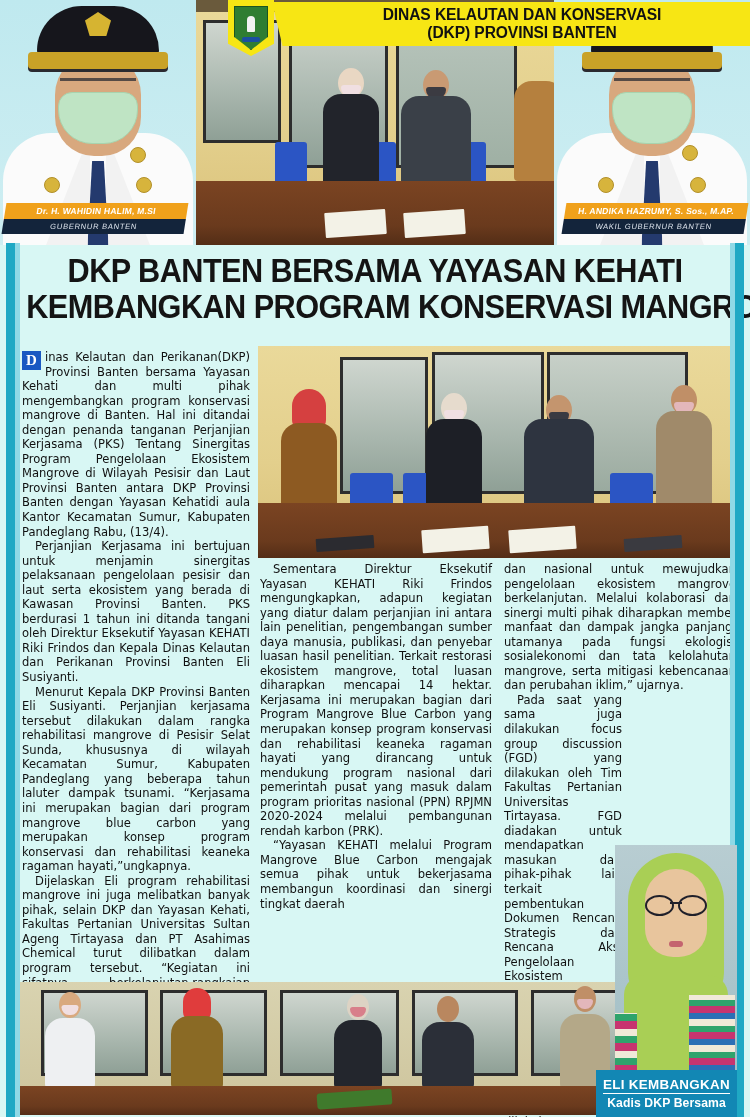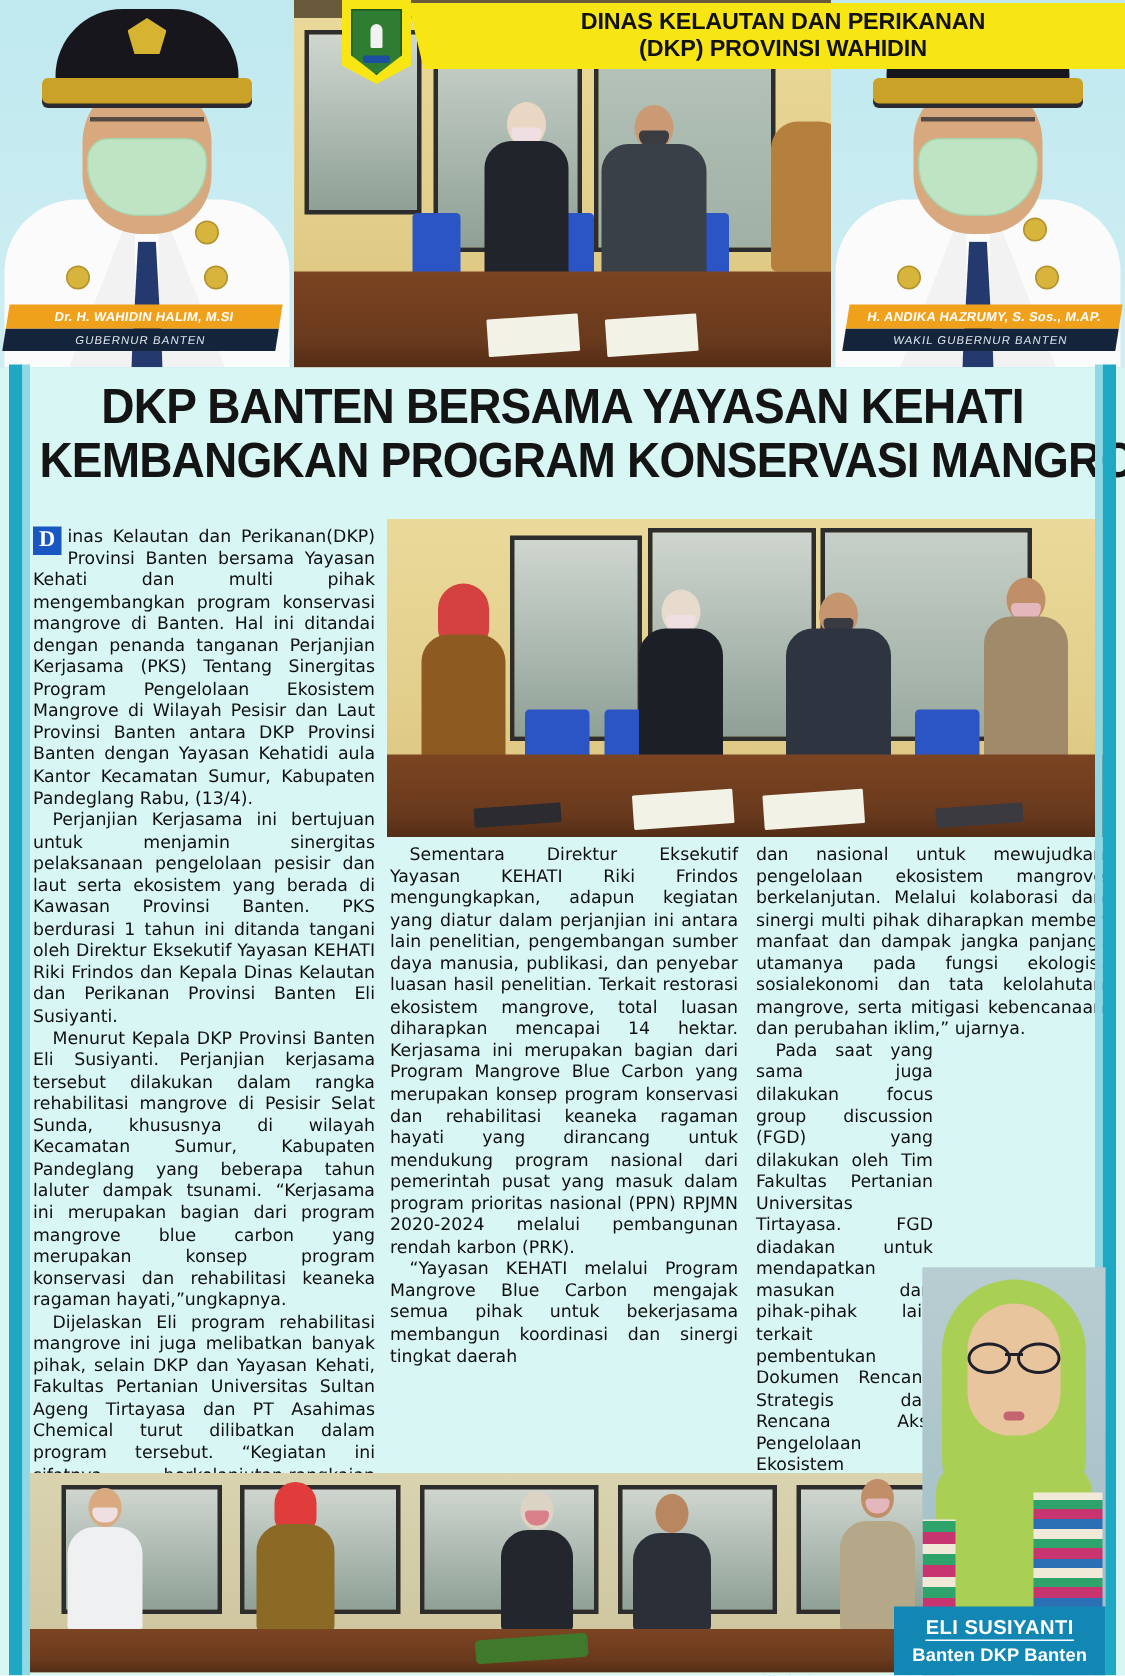--- a/index.html
+++ b/index.html
@@ -488,22 +488,22 @@
       <div class="fig-glasses"></div>
       <div class="fig-hat"></div>
       <div class="fig-emblem"></div>
       <div class="nameplate right">
         <div class="np-name">H. ANDIKA HAZRUMY, S. Sos., M.AP.</div>
         <div class="np-role">WAKIL GUBERNUR BANTEN</div>
       </div>
     </div>
 
     <div class="ribbon">
-      <div class="ribbon-line">DINAS KELAUTAN DAN PERIKANAN</div>
-      <div class="ribbon-line">(DKP) PROVINSI WAHIDIN</div>
+      <div class="ribbon-line">DINAS KELAUTAN DAN KONSERVASI</div>
+      <div class="ribbon-line">(DKP) PROVINSI BANTEN</div>
     </div>
     <div class="banten-logo">
       <div class="banten-shield"></div>
     </div>
   </div>
 
   <div class="headline-wrap">
     <div class="headline">DKP BANTEN BERSAMA YAYASAN KEHATI</div>
     <div class="headline">KEMBANGKAN PROGRAM KONSERVASI MANGROVE</div>
   </div>
@@ -604,22 +604,22 @@
           <div style="position:absolute;left:25px;top:7px;width:12px;height:2.4px;background:#20202a;"></div>
         </div>
         <div style="position:absolute;left:50%;transform:translateX(-50%);top:96px;width:14px;height:6px;background:#c4646f;border-radius:6px;"></div>
         <div style="position:absolute;left:50%;transform:translateX(-50%);top:130px;width:104px;height:120px;background:#a9cf55;border-radius:20px 20px 0 0;"></div>
         <div style="position:absolute;right:2px;top:150px;width:46px;height:122px;background:repeating-linear-gradient(0deg,#c7346f 0 7px,#2fa36c 7px 13px,#f0e9d8 13px 20px,#2b6fb5 20px 26px);"></div>
         <div style="position:absolute;left:0px;top:168px;width:22px;height:104px;background:repeating-linear-gradient(0deg,#c7346f 0 8px,#2fa36c 8px 15px,#f0e9d8 15px 22px);"></div>
       </div>
     </div>
 
     <div class="eli-plate">
-      <div class="eli-name">ELI SUSIYANTI</div>
-      <div class="eli-role">Banten DKP Banten</div>
+      <div class="eli-name">ELI KEMBANGKAN</div>
+      <div class="eli-role">Kadis DKP Bersama</div>
     </div>
 
     <div class="col col-1">
       <p class="noindent">
         <span class="dropcap">D</span><span>inas Kelautan dan Perikanan(DKP) Provinsi Banten bersama Yayasan Kehati dan multi pihak mengembangkan program konservasi mangrove di Banten. Hal ini ditandai dengan penanda tanganan Perjanjian Kerjasama (PKS) Tentang Sinergitas Program Pengelolaan Ekosistem Mangrove di Wilayah Pesisir dan Laut Provinsi Banten antara DKP Provinsi Banten dengan Yayasan Kehatidi aula Kantor Kecamatan Sumur, Kabupaten Pandeglang Rabu, (13/4).</span>
       </p>
       <p><span>Perjanjian Kerjasama ini bertujuan untuk menjamin sinergitas pelaksanaan pengelolaan pesisir dan laut serta ekosistem yang berada di Kawasan Provinsi Banten. PKS berdurasi 1 tahun ini ditanda tangani oleh Direktur Eksekutif Yayasan KEHATI Riki Frindos dan Kepala Dinas Kelautan dan Perikanan Provinsi Banten Eli Susiyanti.</span></p>
       <p><span>Menurut Kepala DKP Provinsi Banten Eli Susiyanti. Perjanjian kerjasama tersebut dilakukan dalam rangka rehabilitasi mangrove di Pesisir Selat Sunda, khususnya di wilayah Kecamatan Sumur, Kabupaten Pandeglang yang beberapa tahun laluter dampak tsunami. “Kerjasama ini merupakan bagian dari program mangrove blue carbon yang merupakan konsep program konservasi dan rehabilitasi keaneka ragaman hayati,”ungkapnya.</span></p>
       <p><span>Dijelaskan Eli program rehabilitasi mangrove ini juga melibatkan banyak pihak, selain DKP dan Yayasan Kehati, Fakultas Pertanian Universitas Sultan Ageng Tirtayasa dan PT Asahimas Chemical turut dilibatkan dalam program tersebut. “Kegiatan ini sifatnya berkelanjutan,rangkaian kegiatan diawali dengan melakukan penelitian dan dilanjutkan</span></p>
     </div>

